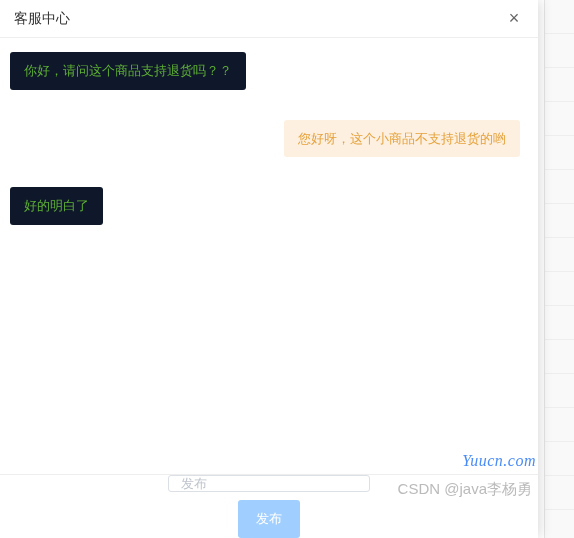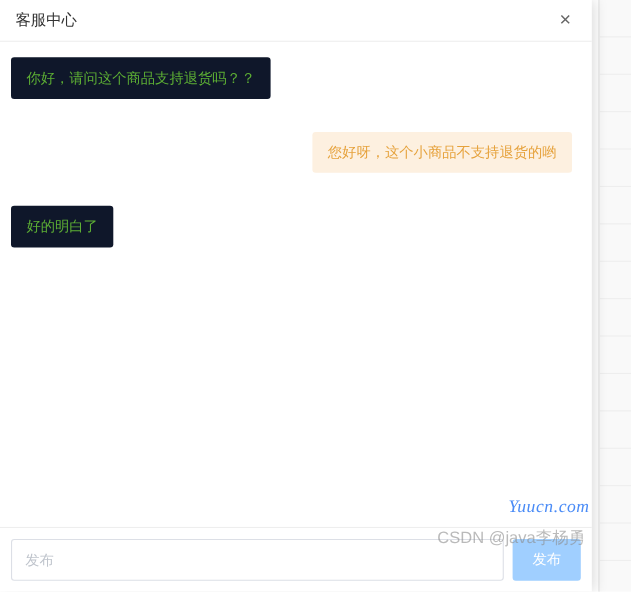--- a/index.html
+++ b/index.html
@@ -79,25 +79,25 @@
     }
     .bubble.user {
       background: #0f172a;
       color: #5daf34;
     }
     .bubble.agent {
       background: #fdf0e0;
       color: #e6a23c;
     }
     .footer {
-      padding: 10px;
       border-top: 1px solid #eee;
       display: flex;
       gap: 8px;
       align-items: center;
+      flex-direction: column;
     }
     .input {
       flex: 1;
       height: 38px;
       border: 1px solid #dcdfe6;
       border-radius: 3px;
       padding: 0 12px;
       font-size: 13px;
       color: #333;
       outline: none;

